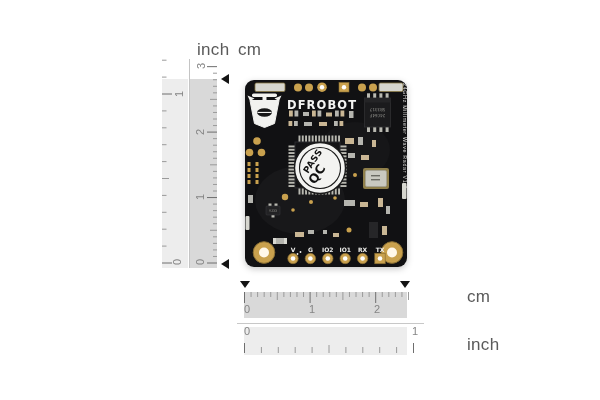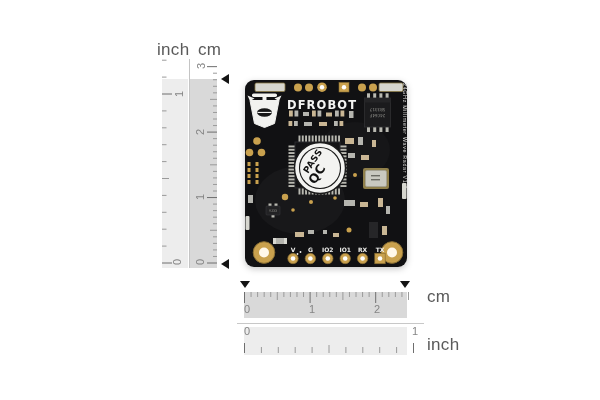--- a/index.html
+++ b/index.html
@@ -1,20 +1,20 @@
 <!DOCTYPE html>
 <html><head>
 <meta charset="utf-8">
 <style>
   html,body{margin:0;padding:0;background:#fff;}
   .stage{
     position:relative;width:600px;height:400px;background:#ffffff;overflow:hidden;
     font-family:"Liberation Sans","DejaVu Sans",sans-serif;
   }
-  .rlabel{position:absolute;font-size:17px;color:#5a5a5a;letter-spacing:.3px;}
+  .rlabel{position:absolute;font-size:17px;color:#5a5a5a;letter-spacing:.3px;margin-left:40px;}
   .vnum{position:absolute;font-size:11px;color:#858585;transform:translate(-50%,-50%) rotate(-90deg);}
   .hnum{position:absolute;font-size:11px;color:#858585;transform:translateX(-50%);}
   .tri-left{position:absolute;width:0;height:0;border-top:5px solid transparent;border-bottom:5px solid transparent;border-right:8px solid #141414;}
   .tri-down{position:absolute;width:0;height:0;border-left:5px solid transparent;border-right:5px solid transparent;border-top:7px solid #141414;}
   svg{position:absolute;display:block;}
   #board-svg{filter:drop-shadow(0 2px 3px rgba(0,0,0,.22));}
 </style>
 </head>
 <body>
 

